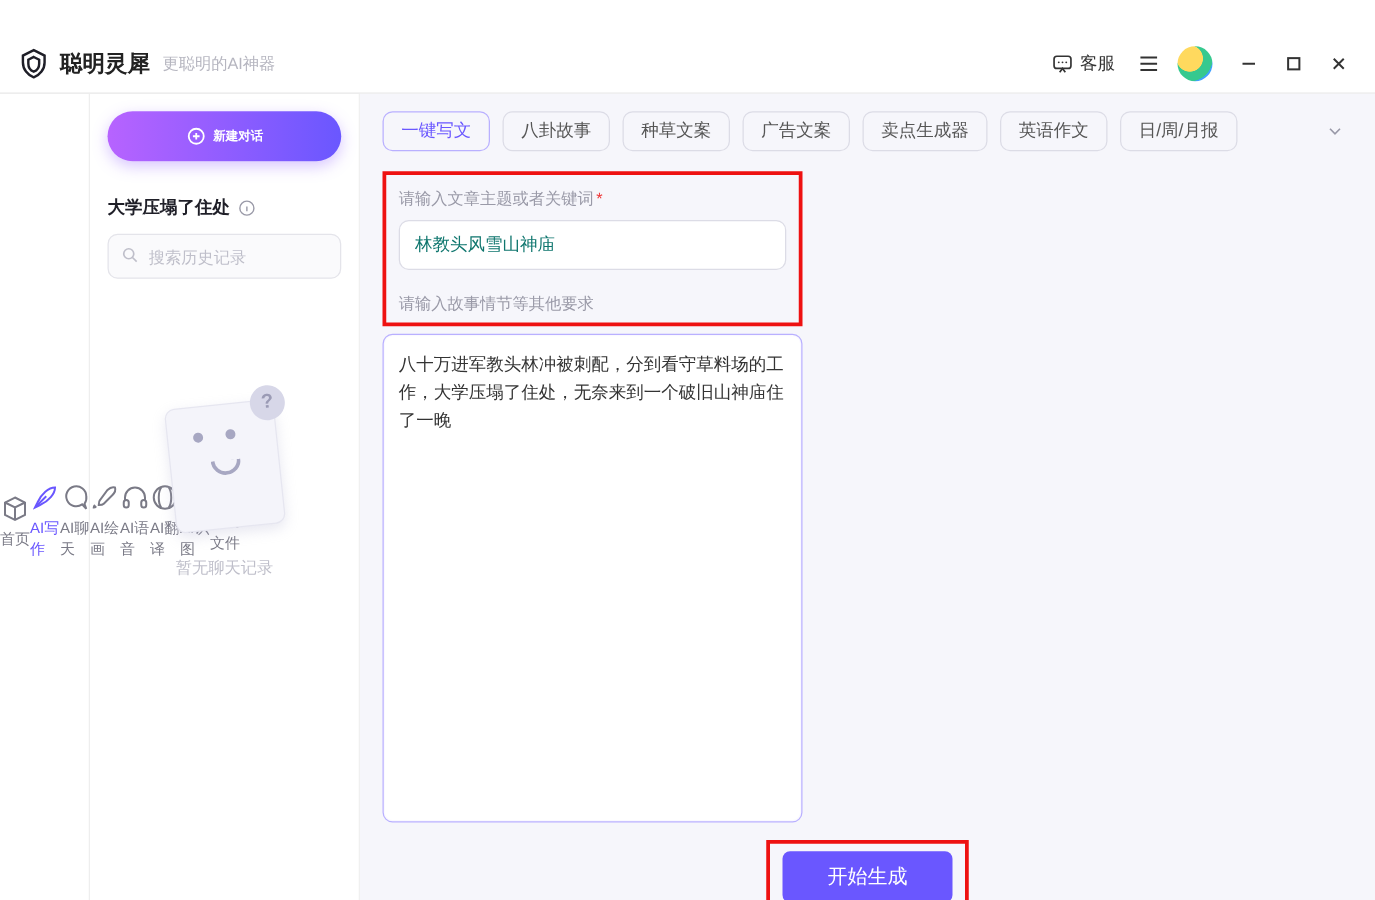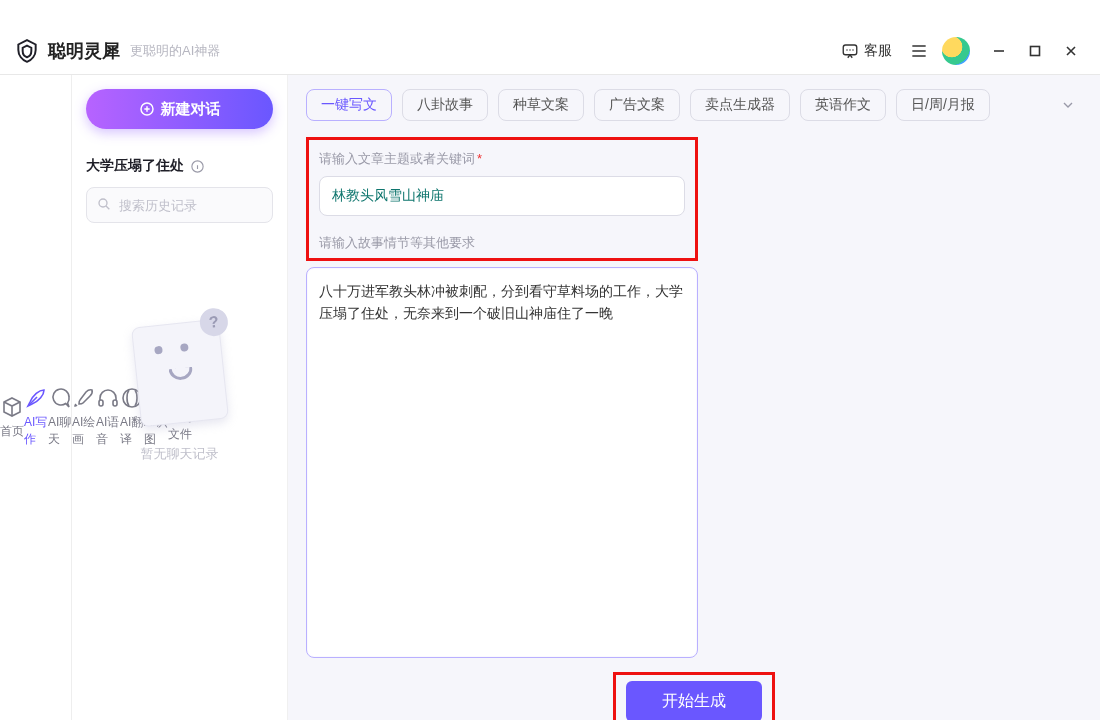--- a/index.html
+++ b/index.html
@@ -20,21 +20,21 @@
 .body { display:flex; height: calc(720px - 48px); }
 .sidebar { width: 72px; border-right: 1px solid #eee; display:flex; align-items:center; padding-top:10px; }
 .side-item { width:60px; padding:8px 0 6px; display:flex; flex-direction:column; align-items:center; gap:4px; cursor:pointer; border-radius:8px; color:#7a7a86; }
 .side-item .lbl { font-size:12px; }
 .side-item.active { color:#6a57ff; }
 .side-item.active svg { stroke:#6a57ff; }
 .sidebar-spacer { flex:1; }
 
 
 .midcol { width: 216px; padding: 14px 14px 0; border-right:1px solid #f0f0f0; display:flex; flex-direction:column; }
-.new-chat { width:100%; height:40px; border:none; border-radius:20px; background:linear-gradient(90deg,#b763ff,#6a57ff); color:#fff; font-size:15px; font-weight:600; display:flex; align-items:center; justify-content:center; gap:6px; cursor:pointer; box-shadow:0 4px 12px rgba(140,90,255,0.35); }
+.new-chat { width:100%; height:40px; border:none; border-radius:20px; background:linear-gradient(90deg,#b763ff,#6a57ff); color:#fff; font-size:10px; font-weight:600; display:flex; align-items:center; justify-content:center; gap:6px; cursor:pointer; box-shadow:0 4px 12px rgba(140,90,255,0.35); }
 .recent-head { margin-top:28px; font-size:14px; font-weight:700; color:#1f1f28; display:flex; align-items:center; gap:6px; }
 .search-wrap { margin-top:12px; position:relative; }
 .search-input { width:100%; height:36px; border:1px solid #e4e4ea; border-radius:8px; padding:0 10px 0 32px; font-size:13px; background:#fafafc; color:#333; }
 .search-input::placeholder { color:#bfbfca; }
 .search-icon { position:absolute; left:10px; top:9px; color:#bfbfca; }
 .empty-illus { margin-top:100px; display:flex; flex-direction:column; align-items:center;justify-content:flex-end; }
 .empty-card { width:88px; height:100px; background:#f4f4fa; border:1px solid #e6e6f0; border-radius:8px 16px 8px 8px; position:relative; box-shadow:0 4px 10px rgba(180,180,210,0.3); transform: rotate(-6deg); }
 .empty-card::after { content:"?"; position:absolute; right:-10px; top:-12px; width:28px; height:28px; border-radius:50%; background:#d7d7e8; display:flex; align-items:center; justify-content:center; color:#9b9bb5; font-weight:700; }
 .empty-face { position:absolute; top:20px; left:20px; display:flex; gap:18px; }
 .empty-face span { width:8px; height:8px; background:#a7a7c2; border-radius:50%; display:block; }
@@ -42,21 +42,21 @@
 .empty-text { margin-top:22px; font-size:13px; color:#bfbfca; }
 
 
 .main { flex:1; background:#f6f6fb; padding: 14px 18px 16px; display:flex; flex-direction:column; }
 .tag-row { display:flex; gap:10px; align-items:center; }
 .tag { padding:6px 14px; border:1px solid #dcdce6; border-radius:8px; font-size:14px; color:#555; cursor:pointer; background:#fff0; }
 .tag.active { color:#6a57ff; border-color:#b9b0ff; }
 .tag-expand { margin-left:auto; width:28px; height:28px; display:flex; align-items:center; justify-content:center; cursor:pointer; color:#9999a8; }
 
 .form-zone { margin-top:16px; display:flex; gap:16px; flex:1; }
-.form-col { width: 392px; display:flex; flex-direction:column; }
+.form-col { width: 336px; display:flex; flex-direction:column; }
 .red-box { border:3px solid #e11; padding: 10px 10px 2px; }
 .fld-label { font-size:13px; color:#9a9aa8; margin-bottom:8px; }
 .fld-label .req { color:#e33; margin-left:2px; }
 .text-input { width:100%; height:40px; border:1px solid #dcdce6; border-radius:8px; padding:0 12px; font-size:14px; color:#0f766e; background:#fff; }
 .text-area { width:100%; flex:1; border:1px solid #b9b0ff; border-radius:8px; padding:12px; font-size:14px; color:#333; background:#fff; resize:none; line-height:1.6; box-shadow: inset 0 0 0 1px rgba(120,100,255,0.04); }
 .gap18 { height:18px; }
 .ta-wrap { flex:1; display:flex; }
 .right-placeholder { flex:1; }
 
 .gen-row { margin-top:14px; display:flex; justify-content:center; }

